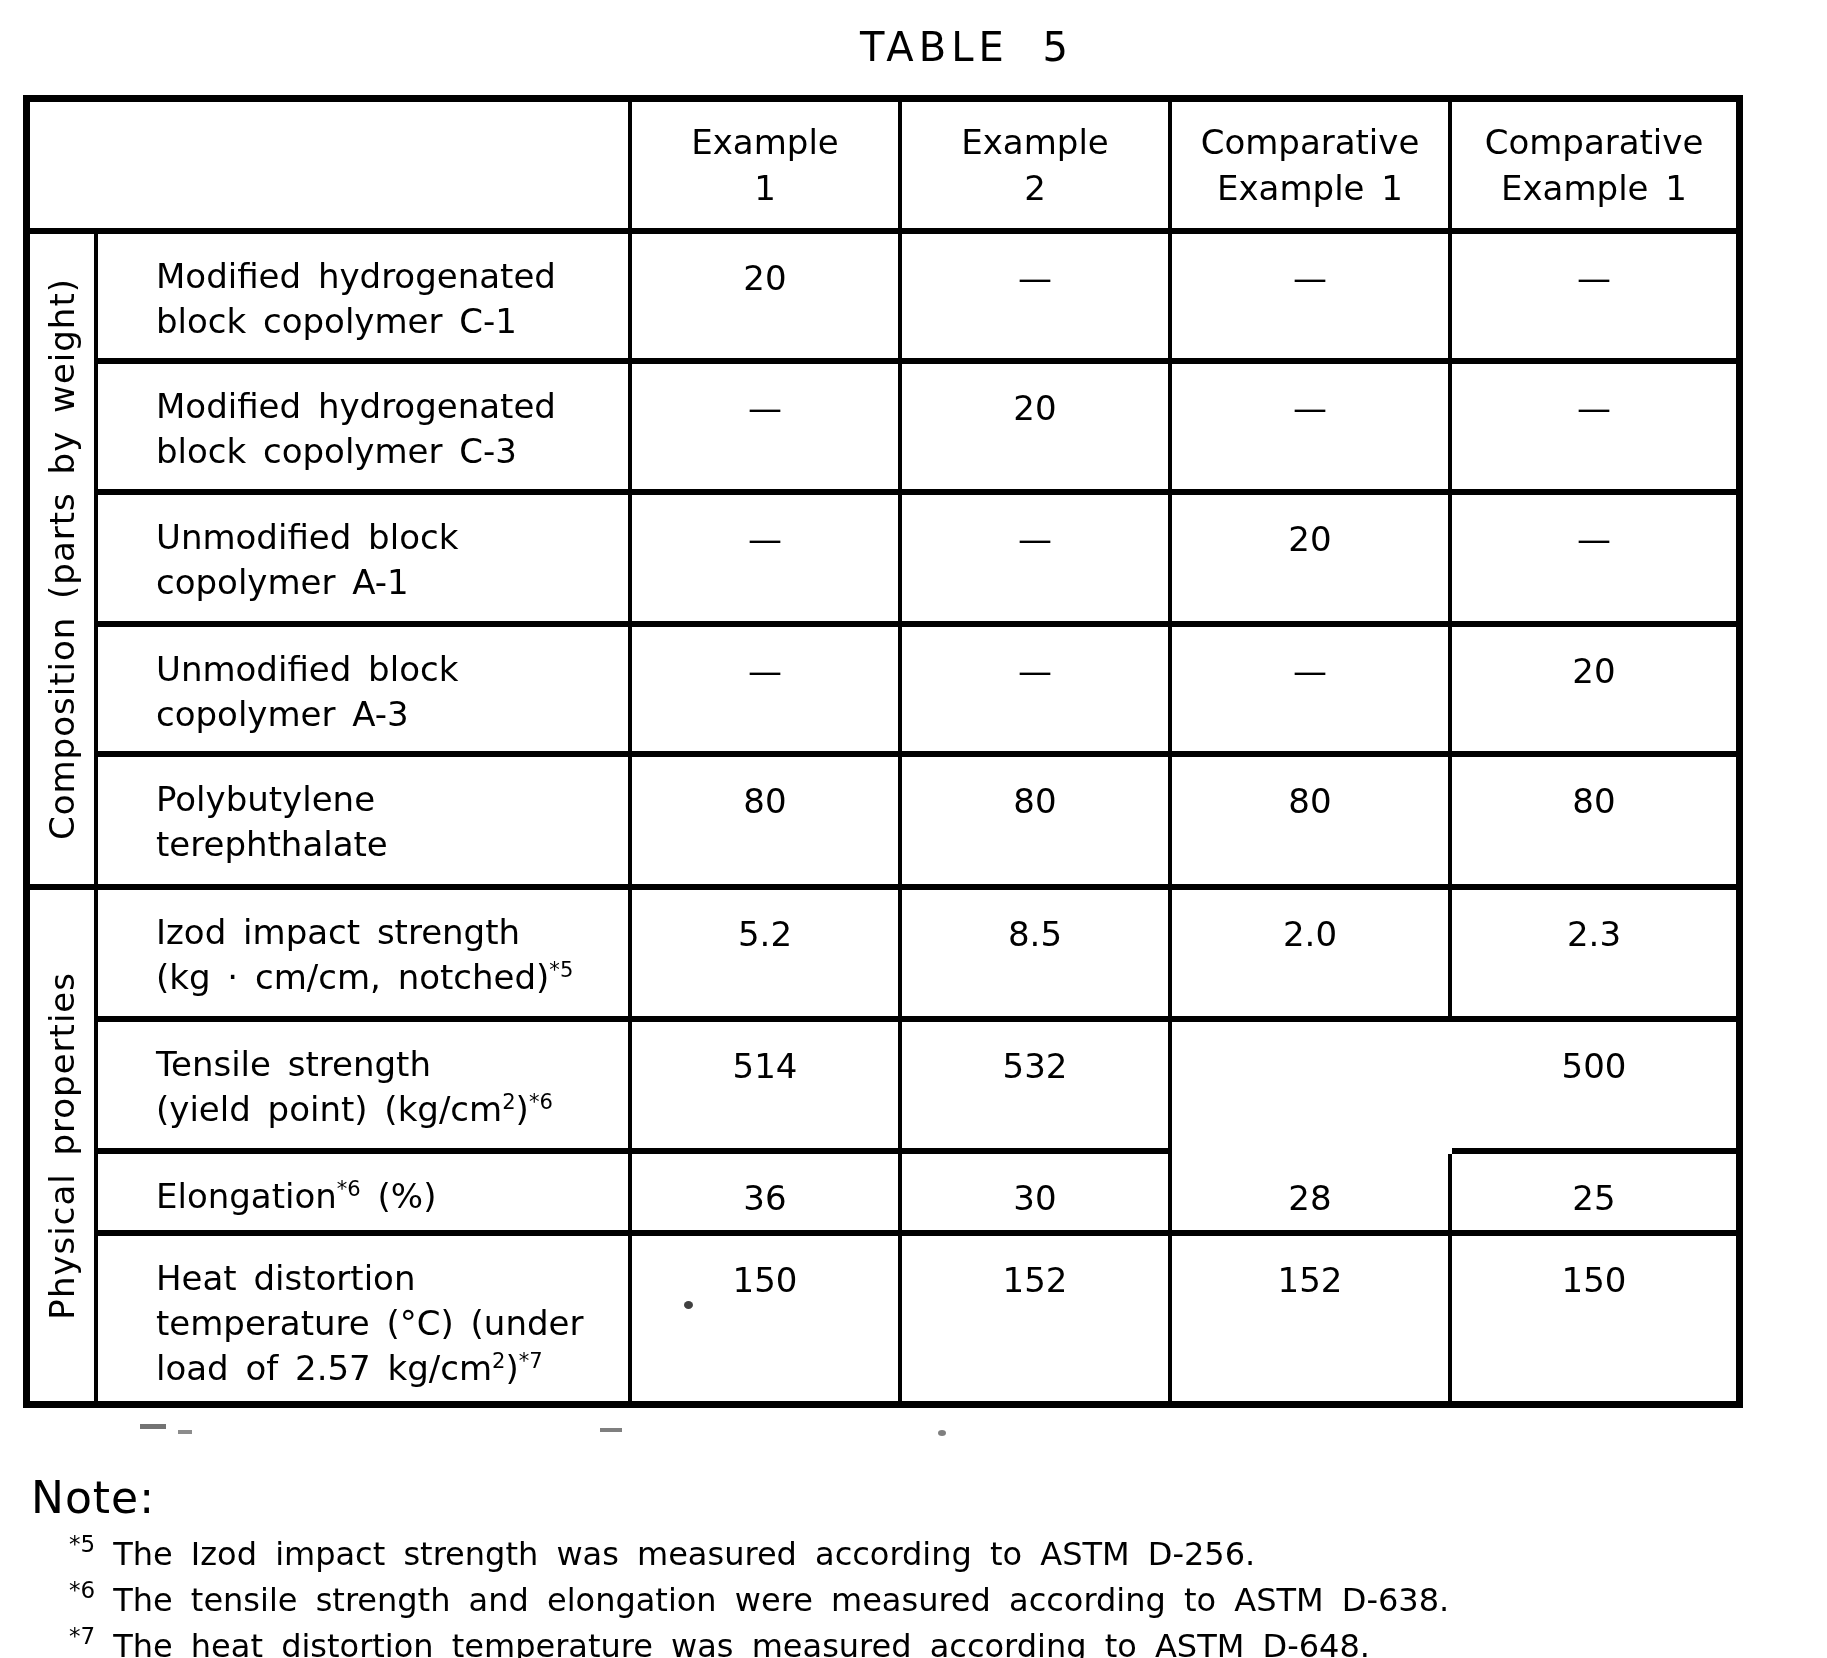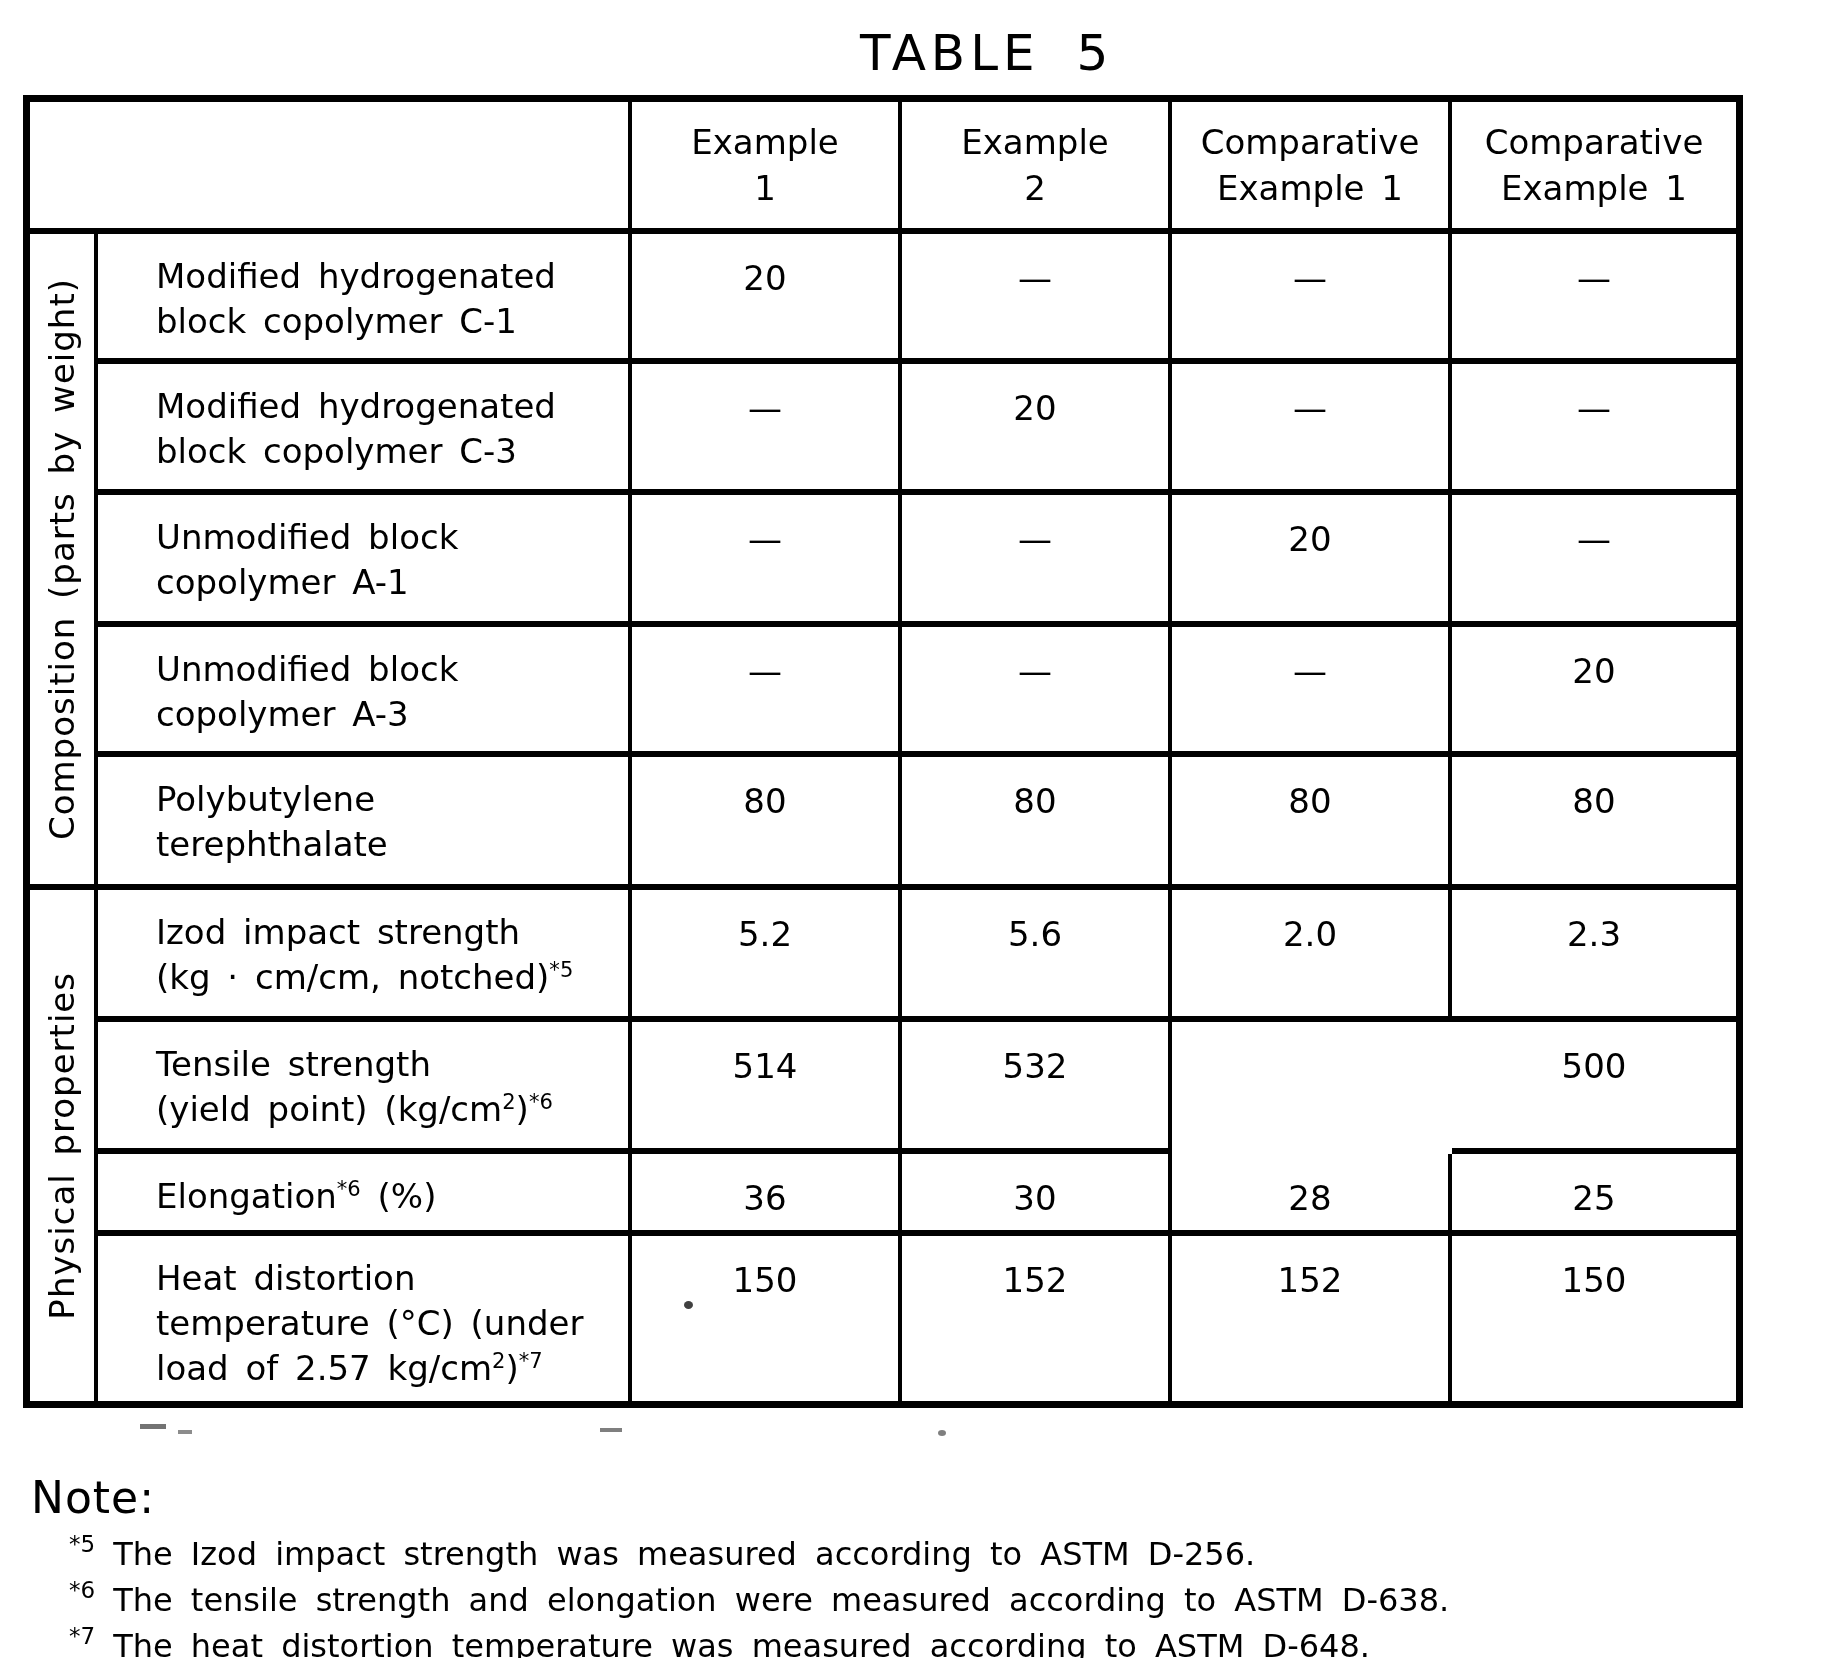--- a/index.html
+++ b/index.html
@@ -4,21 +4,21 @@
 <style>
   html,body { margin:0; padding:0; background:#e8e8e8; }
   .page {
     position:relative; width:1827px; height:1658px;
     background:#ffffff; color:#000;
     font-family:"DejaVu Sans", "Liberation Sans", sans-serif;
     overflow:hidden;
   }
   .title {
     position:absolute; top:24px; left:860px;
-    font-size:50px; letter-spacing:5px; word-spacing:16px;
+    font-size:40px; letter-spacing:5px; word-spacing:16px;
     white-space:nowrap;
   }
   .tbl {
     position:absolute; left:23px; top:95px;
     width:1720px; height:1313px;
     border:7px solid #000; box-sizing:border-box;
     display:grid;
     grid-template-columns:68px 534px 270px 270px 280px 284px;
     grid-template-rows:132px 130px 131px 132px 130px 133px 132px 132px 82px 165px;
     background:#fff;
@@ -113,21 +113,21 @@
     <div class="cell val last-col" style="grid-area:5/6">20</div>
 
     <div class="cell lbl" style="grid-area:6/2"><span>Polybutylene</span><br><span>terephthalate</span></div>
     <div class="cell val" style="grid-area:6/3">80</div>
     <div class="cell val" style="grid-area:6/4">80</div>
     <div class="cell val" style="grid-area:6/5">80</div>
     <div class="cell val last-col" style="grid-area:6/6">80</div>
 
     <div class="cell lbl" style="grid-area:7/2"><span>Izod impact strength</span><br><span>(kg · cm/cm, notched)</span><sup>*5</sup></div>
     <div class="cell val" style="grid-area:7/3">5.2</div>
-    <div class="cell val" style="grid-area:7/4">5.6</div>
+    <div class="cell val" style="grid-area:7/4">8.5</div>
     <div class="cell val" style="grid-area:7/5">2.0</div>
     <div class="cell val last-col" style="grid-area:7/6">2.3</div>
 
     <div class="cell lbl" style="grid-area:8/2"><span>Tensile strength</span><br><span>(yield point) (kg/cm</span><sup>2</sup><span>)</span><sup>*6</sup></div>
     <div class="cell val" style="grid-area:8/3">514</div>
     <div class="cell val" style="grid-area:8/4">532</div>
     <div class="cell val last-col" style="grid-area:8/6">500</div>
 
     <div class="cell lbl" style="grid-area:9/2"><span>Elongation</span><sup>*6</sup><span> (%)</span></div>
     <div class="cell val" style="grid-area:9/3">36</div>

